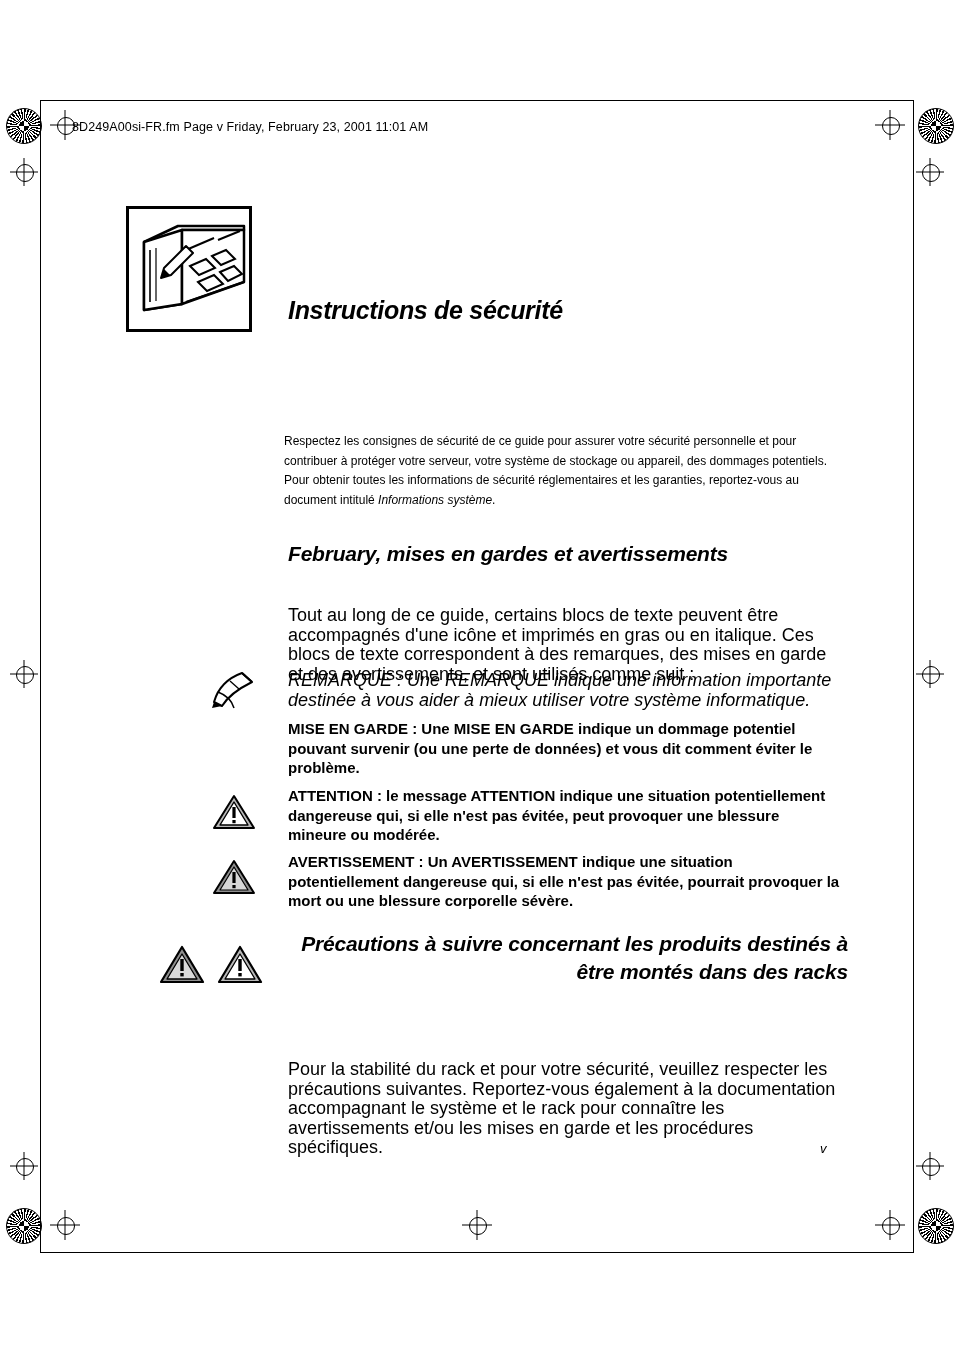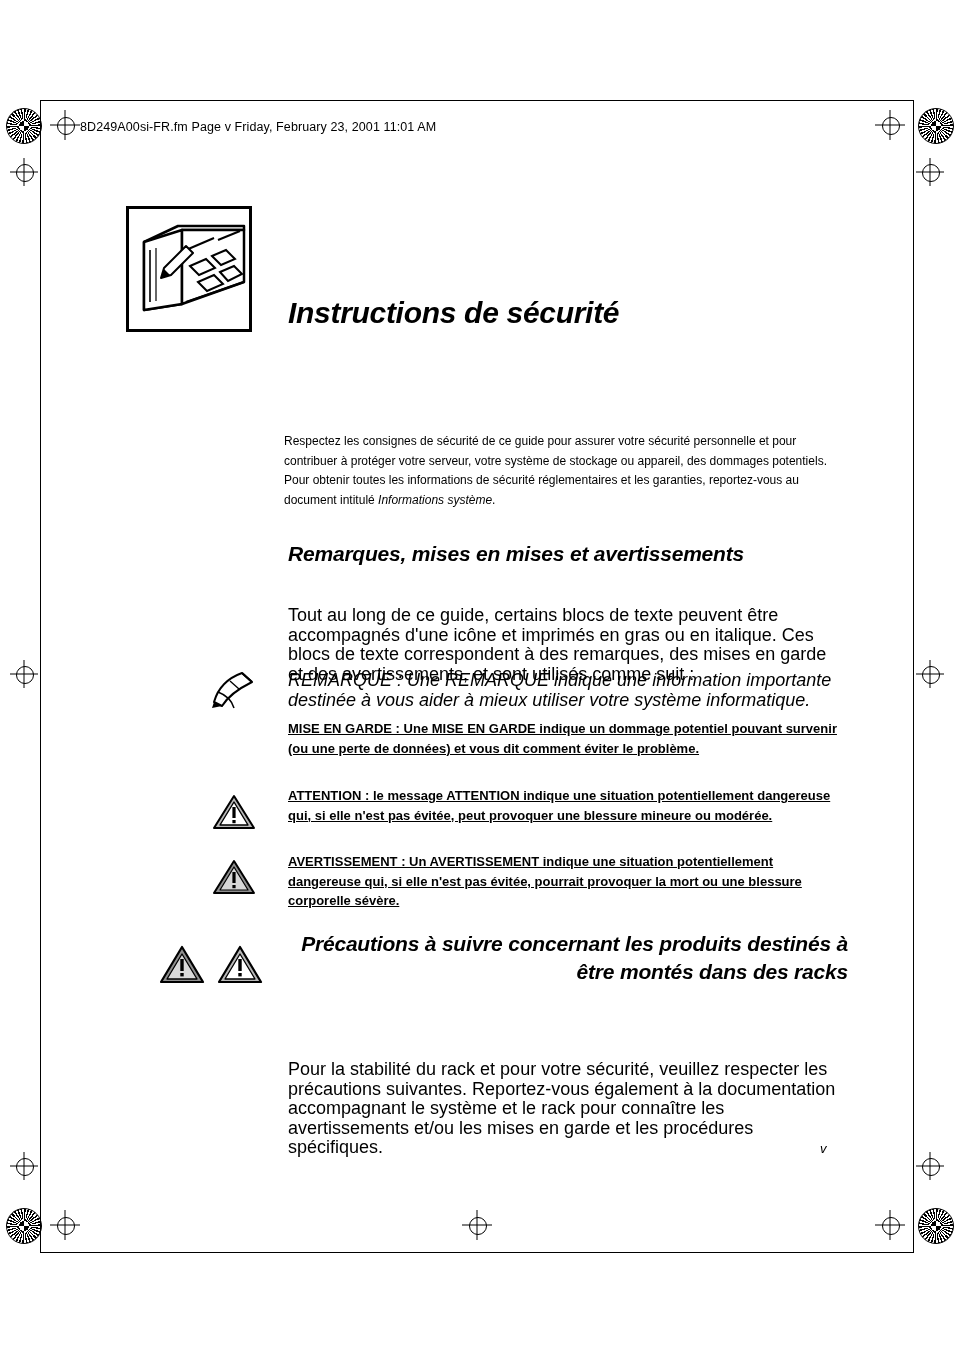--- a/index.html
+++ b/index.html
@@ -48,21 +48,21 @@
   }
 
   .crop-line {
     position: absolute;
     background: #000;
   }
 
   
   .file-header {
     position: absolute;
-    left: 80px;
+    left: 72px;
     top: 120px;
     font-size: 12.5px;
     letter-spacing: 0.1px;
     white-space: nowrap;
   }
 
   
   .page-body {
     position: absolute;
     left: 0; top: 0;
@@ -74,21 +74,21 @@
     position: absolute;
     left: 126px;
     top: 206px;
     width: 144px;
     height: 128px;
   }
   .doc-title {
     position: absolute;
     left: 288px;
     top: 296px;
-    font-size: 30px;
+    font-size: 25px;
     font-style: italic;
     font-weight: bold;
     letter-spacing: -0.3px;
   }
 
   
   .intro {
     position: absolute;
     left: 284px;
     top: 432px;
@@ -127,24 +127,23 @@
     width: 548px;
     font-size: 18px;
     font-style: italic;
     line-height: 19.5px;
   }
 
   .bold-block {
     position: absolute;
     left: 288px;
     width: 552px;
-    font-size: 13px;
+    font-size: 15px;
     font-weight: bold;
     line-height: 19.5px;
-    text-decoration: underline;
   }
   #b-misegarde { top: 719px; }
   #b-attention { top: 786px; }
   #b-avertissement { top: 852px; }
 
   .icon-abs { position: absolute; }
 
   .folio {
     position: absolute;
     left: 820px;
@@ -221,21 +220,21 @@
       <path d="M35 72 l9 -3 l-6 -6 z" fill="#000000"></path>
     </svg>
   </div>
 
   <div class="doc-title">Instructions de sécurité</div>
 
   <div class="intro">
     <span>Respectez les consignes de sécurité de ce guide pour assurer votre sécurité personnelle et pour contribuer à protéger votre serveur, votre système de stockage ou appareil, des dommages potentiels. Pour obtenir toutes les informations de sécurité réglementaires et les garanties, reportez-vous au document intitulé </span><em>Informations système</em><span>.</span>
   </div>
 
-  <div class="h2" id="h2-remarques">Remarques, mises en mises et avertissements</div>
+  <div class="h2" id="h2-remarques">February, mises en gardes et avertissements</div>
   <div class="para" id="p-remarques">Tout au long de ce guide, certains blocs de texte peuvent être accompagnés d'une icône et imprimés en gras ou en italique. Ces blocs de texte correspondent à des remarques, des mises en garde et des avertissements, et sont utilisés comme suit :</div>
 
   <div class="icon-abs" style="left:208px; top:668px; width:50px; height:42px;">
     <svg viewBox="0 0 50 42" width="50" height="42" xmlns="http://www.w3.org/2000/svg">
       <path d="M6 34 C10 20, 20 10, 34 5 L44 14 C32 20, 20 28, 14 38 Z" fill="#ffffff" stroke="#000000" stroke-width="2" stroke-linejoin="round"></path>
       <path d="M34 5 L44 14" stroke="#000000" stroke-width="2"></path>
       <path d="M10 24 C18 27, 24 33, 26 40" stroke="#000000" stroke-width="1.5" fill="none"></path>
       <path d="M6 34 l8 4 l-10 2 z" fill="#000000"></path>
       <path d="M22 13 l9 8" stroke="#000000" stroke-width="1.4" fill="none"></path>
     </svg>

